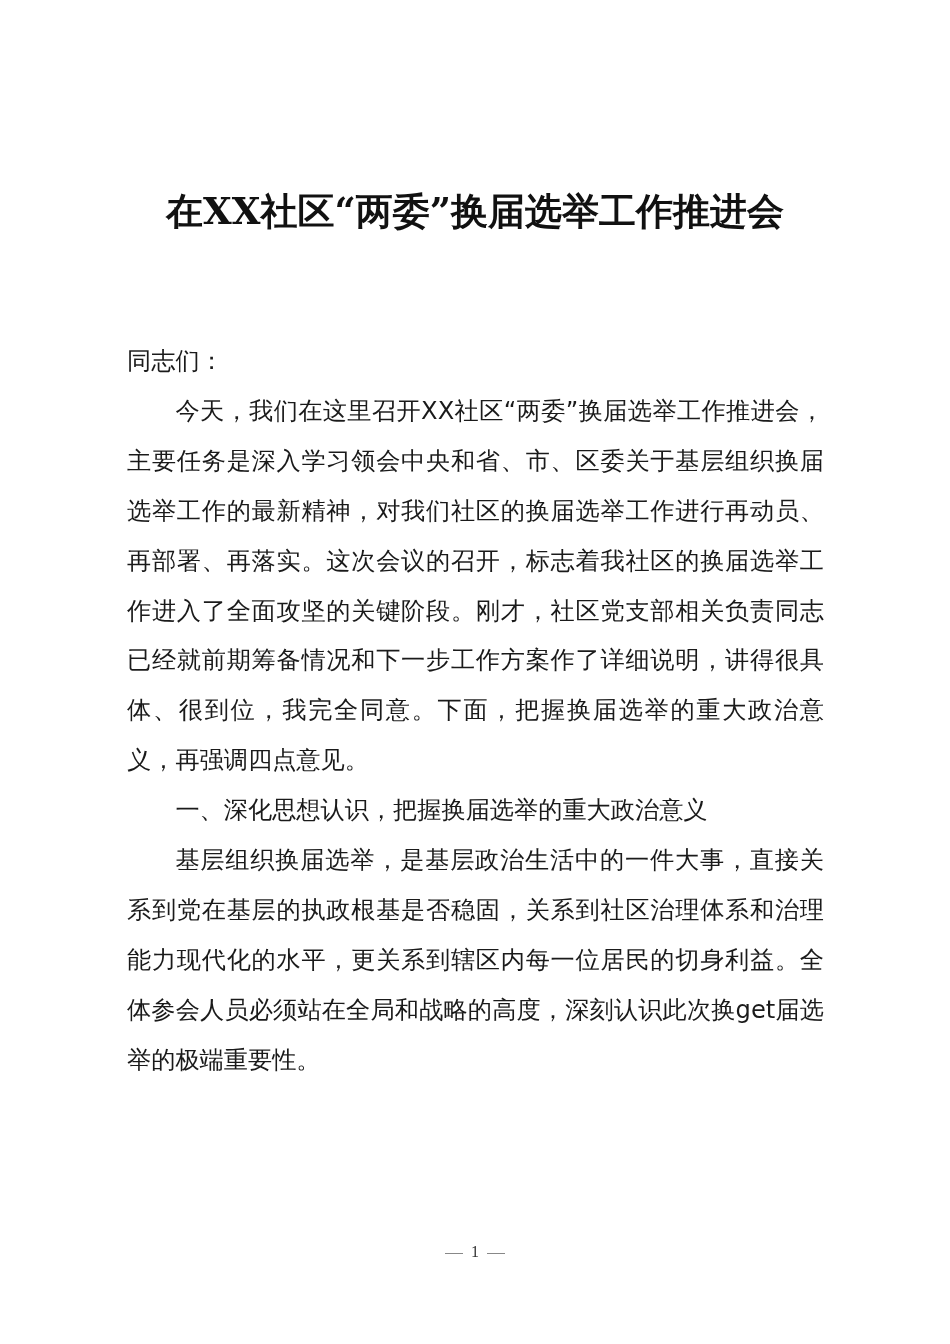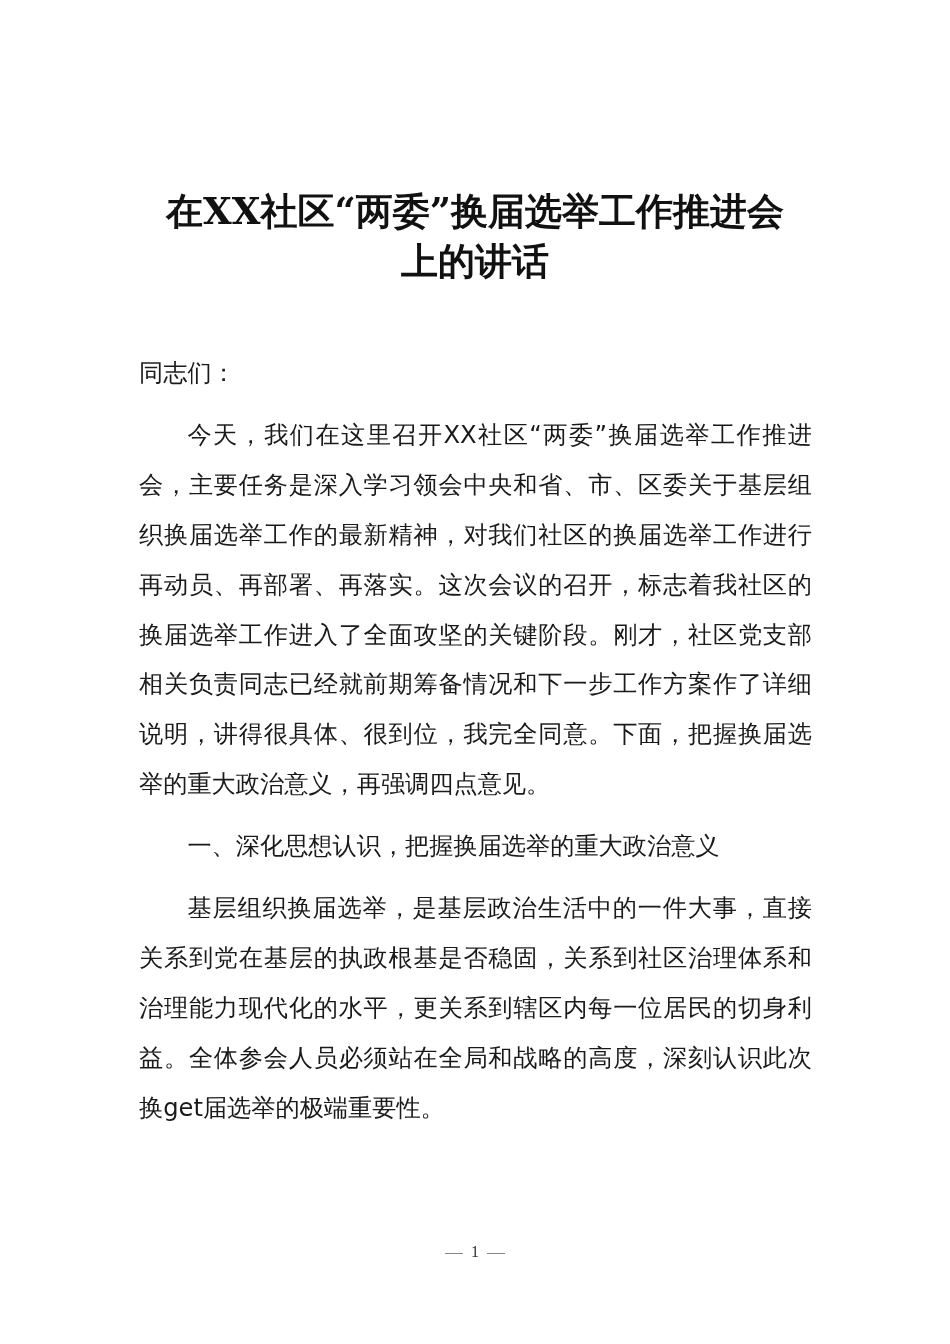--- a/index.html
+++ b/index.html
@@ -10,36 +10,35 @@
     font-family: "DejaVu Serif", "Liberation Serif", serif;
     font-weight: bold; font-size: 37px; line-height: 50px;
     color: #111; text-align: center; letter-spacing: 0px;
   }
   .body {
     position: absolute; left: 127px; top: 337px; width: 697px;
     font-family: "DejaVu Sans", "Liberation Sans", sans-serif;
     font-size: 24.2px; line-height: 49.9px; color: #1a1a1a;
     text-align: justify;
   }
-  .body p { margin: 12px; }
+  .body p { margin: 0; }
   .indent { text-indent: 2em; }
   .heading { font-weight: normal; text-indent: 2em; }
   .footer {
     position: absolute; left: 0; top: 1243px; width: 950px; text-align: center;
     font-family: "Liberation Serif", "DejaVu Serif", serif; font-size: 16px; color: #333;
   }
   .dash { display: inline-block; width: 18px; height: 1px; background: #888; vertical-align: middle; margin: 0 8px; }
 </style>
 </head>
 <body>
 
 <div class="page">
   <div class="title">
     <div>在XX社区“两委”换届选举工作推进会</div>
-    <div>上的讲话</div>
   </div>
 
   <div class="body">
     <p>同志们：</p>
     <p class="indent">今天，我们在这里召开XX社区“两委”换届选举工作推进会，主要任务是深入学习领会中央和省、市、区委关于基层组织换届选举工作的最新精神，对我们社区的换届选举工作进行再动员、再部署、再落实。这次会议的召开，标志着我社区的换届选举工作进入了全面攻坚的关键阶段。刚才，社区党支部相关负责同志已经就前期筹备情况和下一步工作方案作了详细说明，讲得很具体、很到位，我完全同意。下面，把握换届选举的重大政治意义，再强调四点意见。</p>
     <p class="heading">一、深化思想认识，把握换届选举的重大政治意义</p>
     <p class="indent">基层组织换届选举，是基层政治生活中的一件大事，直接关系到党在基层的执政根基是否稳固，关系到社区治理体系和治理能力现代化的水平，更关系到辖区内每一位居民的切身利益。全体参会人员必须站在全局和战略的高度，深刻认识此次换get届选举的极端重要性。</p>
   </div>
 
   <div class="footer">

